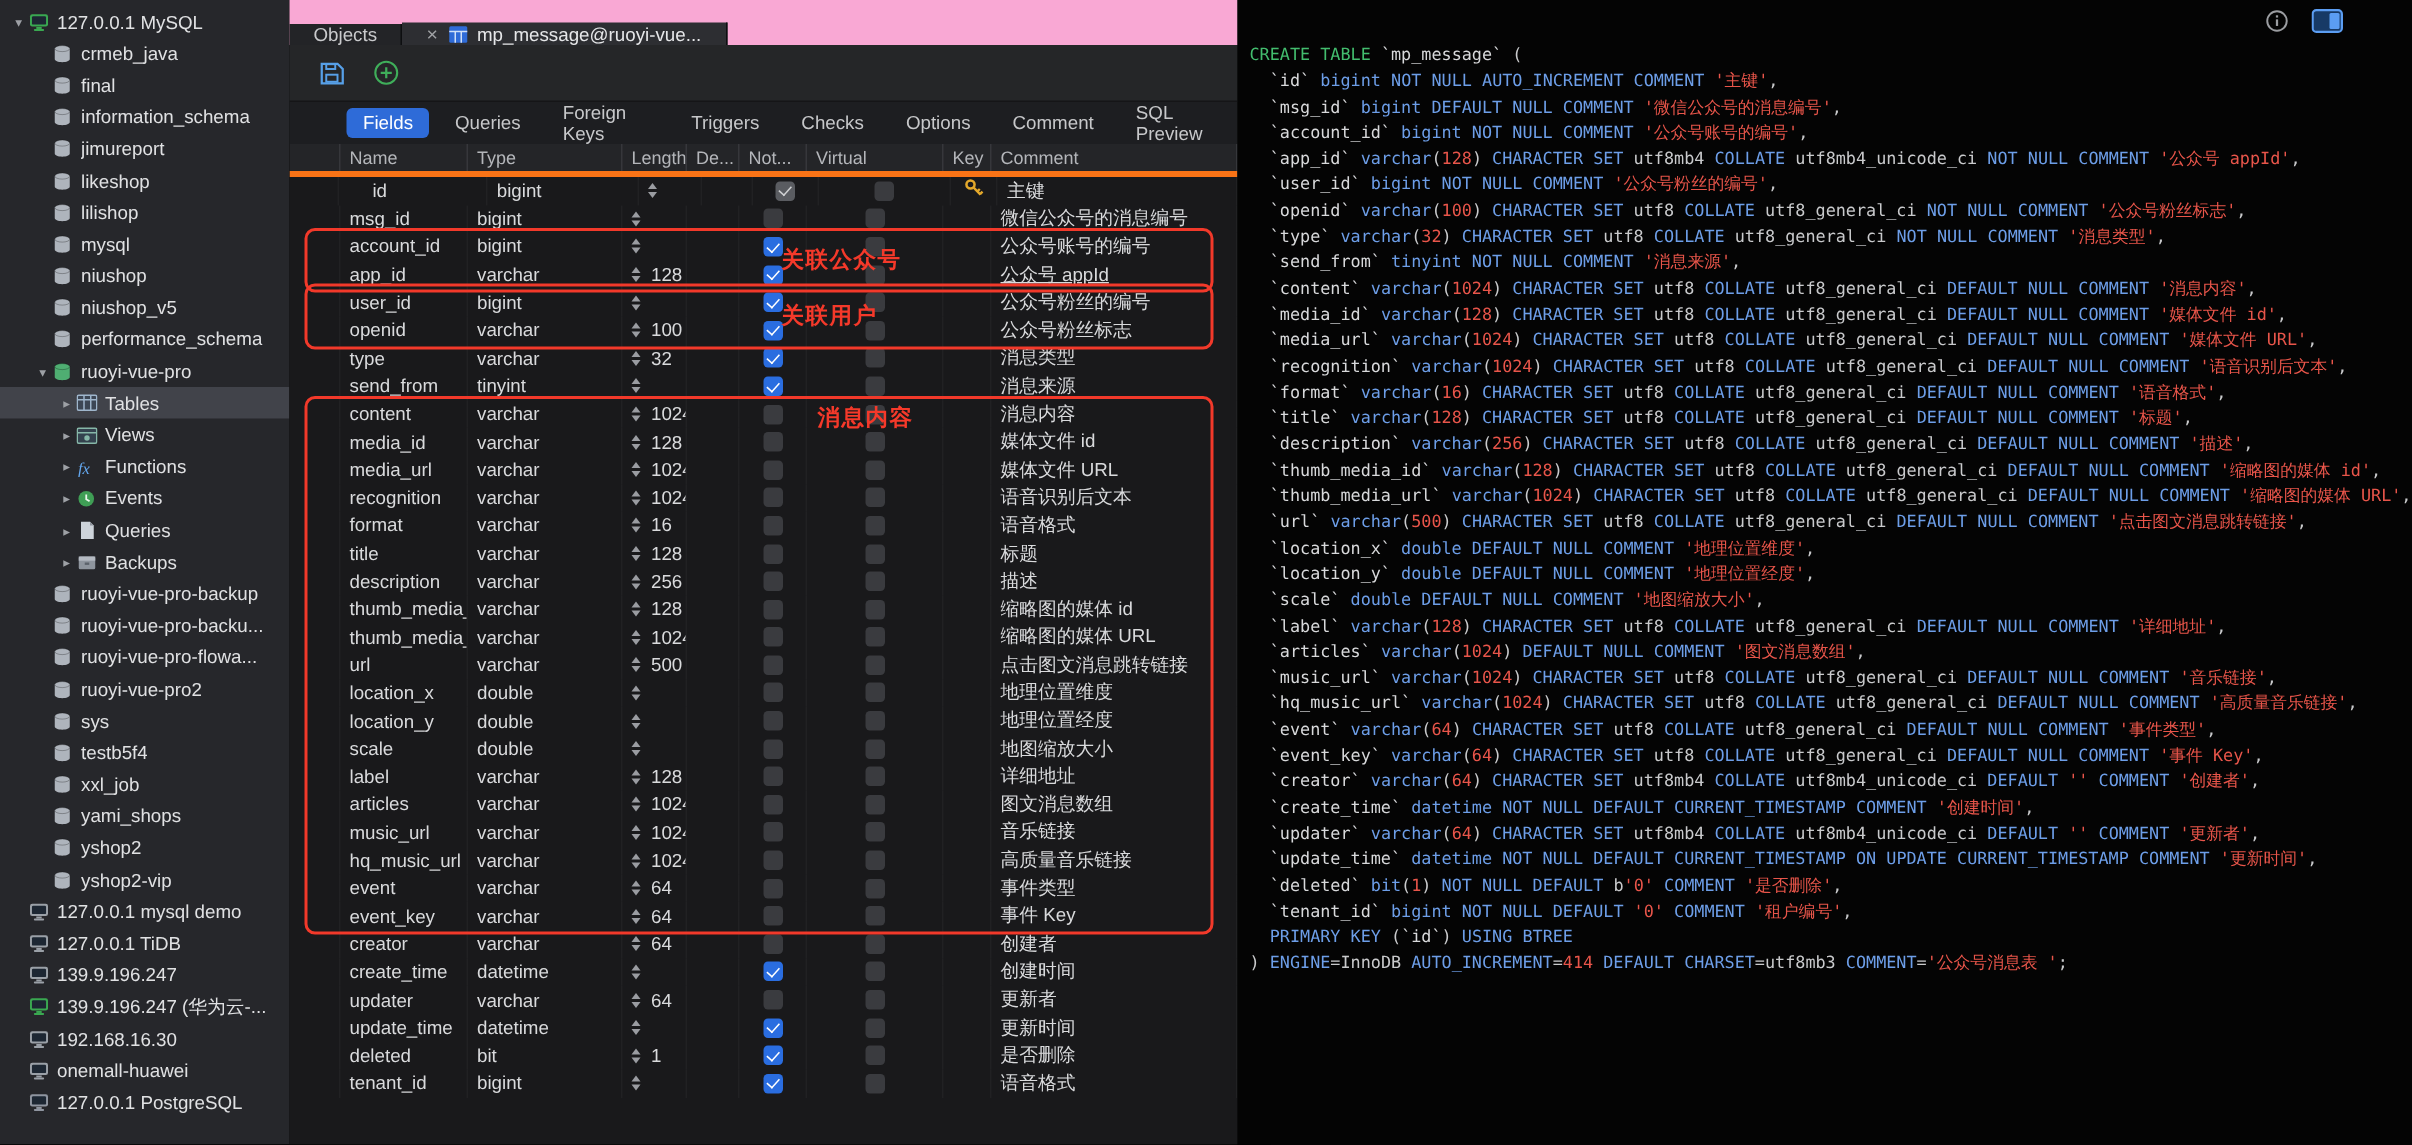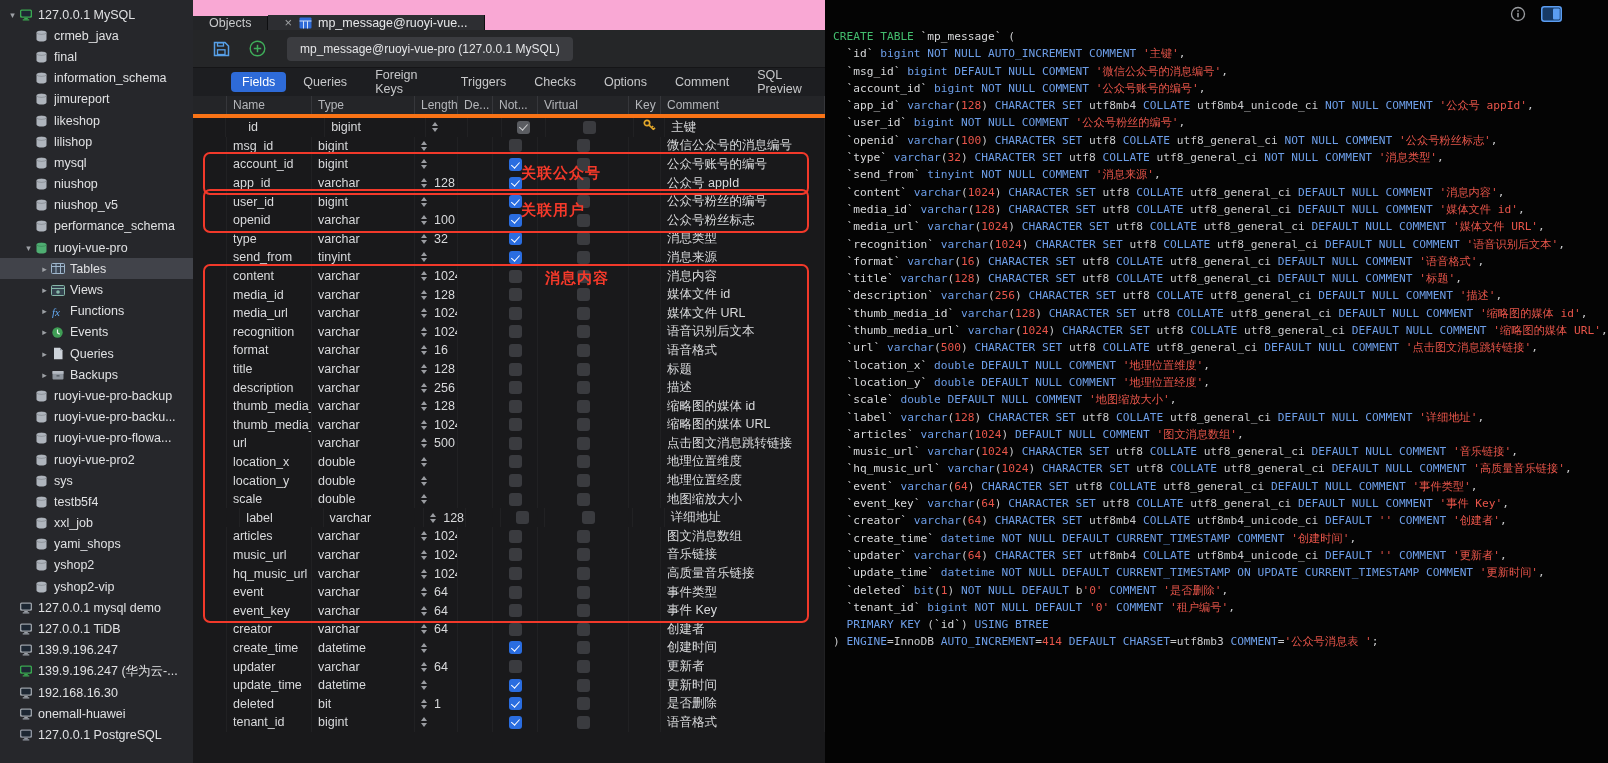--- a/index.html
+++ b/index.html
@@ -472,21 +472,20 @@
         </span>
       </div>
       <div class="tool-btn">
         <span style="display:flex">
           <svg width="17" height="17" viewBox="0 0 17 17">
               <circle cx="8.5" cy="8.5" r="7.3" fill="none" stroke="#3fae5a" stroke-width="1.4"></circle>
               <path d="M8.5 4.8v7.4M4.8 8.5h7.4" stroke="#3fae5a" stroke-width="1.5"></path>
             </svg>
         </span>
       </div>
-      <div class="breadcrumb">mp_message@ruoyi-vue-pro (127.0.0.1 MySQL)</div>
     </div>
 
     <div class="subtabs">
         <div class="subtab active">Fields</div>
         <div class="subtab">Queries</div>
         <div class="subtab">Foreign Keys</div>
         <div class="subtab">Triggers</div>
         <div class="subtab">Checks</div>
         <div class="subtab">Options</div>
         <div class="subtab">Comment</div>
@@ -586,21 +585,21 @@
               <span>128</span>
             </div>
             <div class="gcell" style="width: 35px;"></div>
             <div class="gcell center" style="width: 45px;">
               <span class="cb checked"></span>
             </div>
             <div class="gcell center" style="width: 91px;">
               <span class="cb"></span>
             </div>
             <div class="gcell center" style="width: 32px;"></div>
-            <div class="gcell" style="width: 164px;">公众号 appId</div>
+            <div class="gcell" style="width: 164px; text-decoration: underline;">公众号 appId</div>
           </div>
           <div class="grow" style="height: 18.6px;">
             <div class="gcell" style="width: 34px;"></div>
             <div class="gcell" style="width: 85px;">user_id</div>
             <div class="gcell" style="width: 103px;">bigint</div>
             <div class="gcell" style="width: 43px;">
               <span class="stepper">
                 <i class="up"></i>
                 <i class="dn"></i>
               </span>
@@ -945,21 +944,21 @@
             <div class="gcell" style="width: 35px;"></div>
             <div class="gcell center" style="width: 45px;">
               <span class="cb"></span>
             </div>
             <div class="gcell center" style="width: 91px;">
               <span class="cb"></span>
             </div>
             <div class="gcell center" style="width: 32px;"></div>
             <div class="gcell" style="width: 164px;">地图缩放大小</div>
           </div>
-          <div class="grow" style="height: 18.6px; padding-left: 14px;">
+          <div class="grow" style="height: 18.6px;">
             <div class="gcell" style="width: 34px;"></div>
             <div class="gcell" style="width: 85px;">label</div>
             <div class="gcell" style="width: 103px;">varchar</div>
             <div class="gcell" style="width: 43px;">
               <span class="stepper">
                 <i class="up"></i>
                 <i class="dn"></i>
               </span>
               <span>128</span>
             </div>

